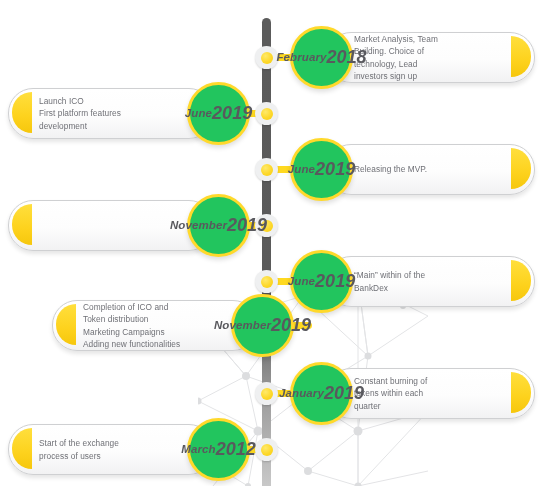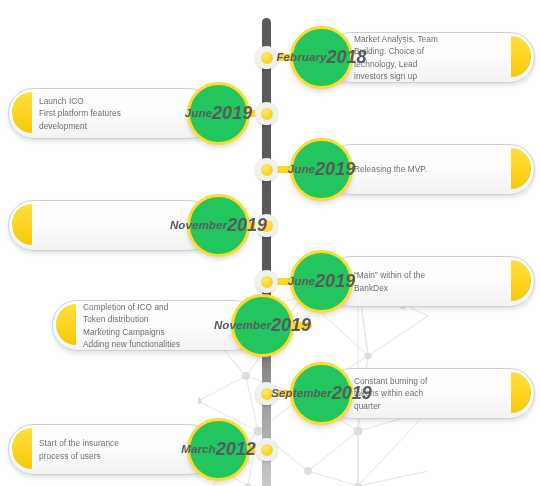--- a/index.html
+++ b/index.html
@@ -241,29 +241,29 @@
       </div>
       <div class="row right" style="top: 358px;">
         <div class="pill">
           <div class="cap"></div>
           <div class="txt">Constant burning of
 tokens within each
 quarter</div>
         </div>
         <div class="stub"></div>
         <div class="date-circle">
-          <span class="m">September</span>
+          <span class="m">January</span>
           <span class="y">2019</span>
         </div>
         <div class="node"></div>
       </div>
       <div class="row left" style="top: 414px;">
         <div class="pill">
           <div class="cap"></div>
-          <div class="txt">Start of the insurance
+          <div class="txt">Start of the exchange
 process of users</div>
         </div>
         <div class="stub"></div>
         <div class="date-circle">
           <span class="m">March</span>
           <span class="y">2012</span>
         </div>
         <div class="node"></div>
       </div>
     </div>

